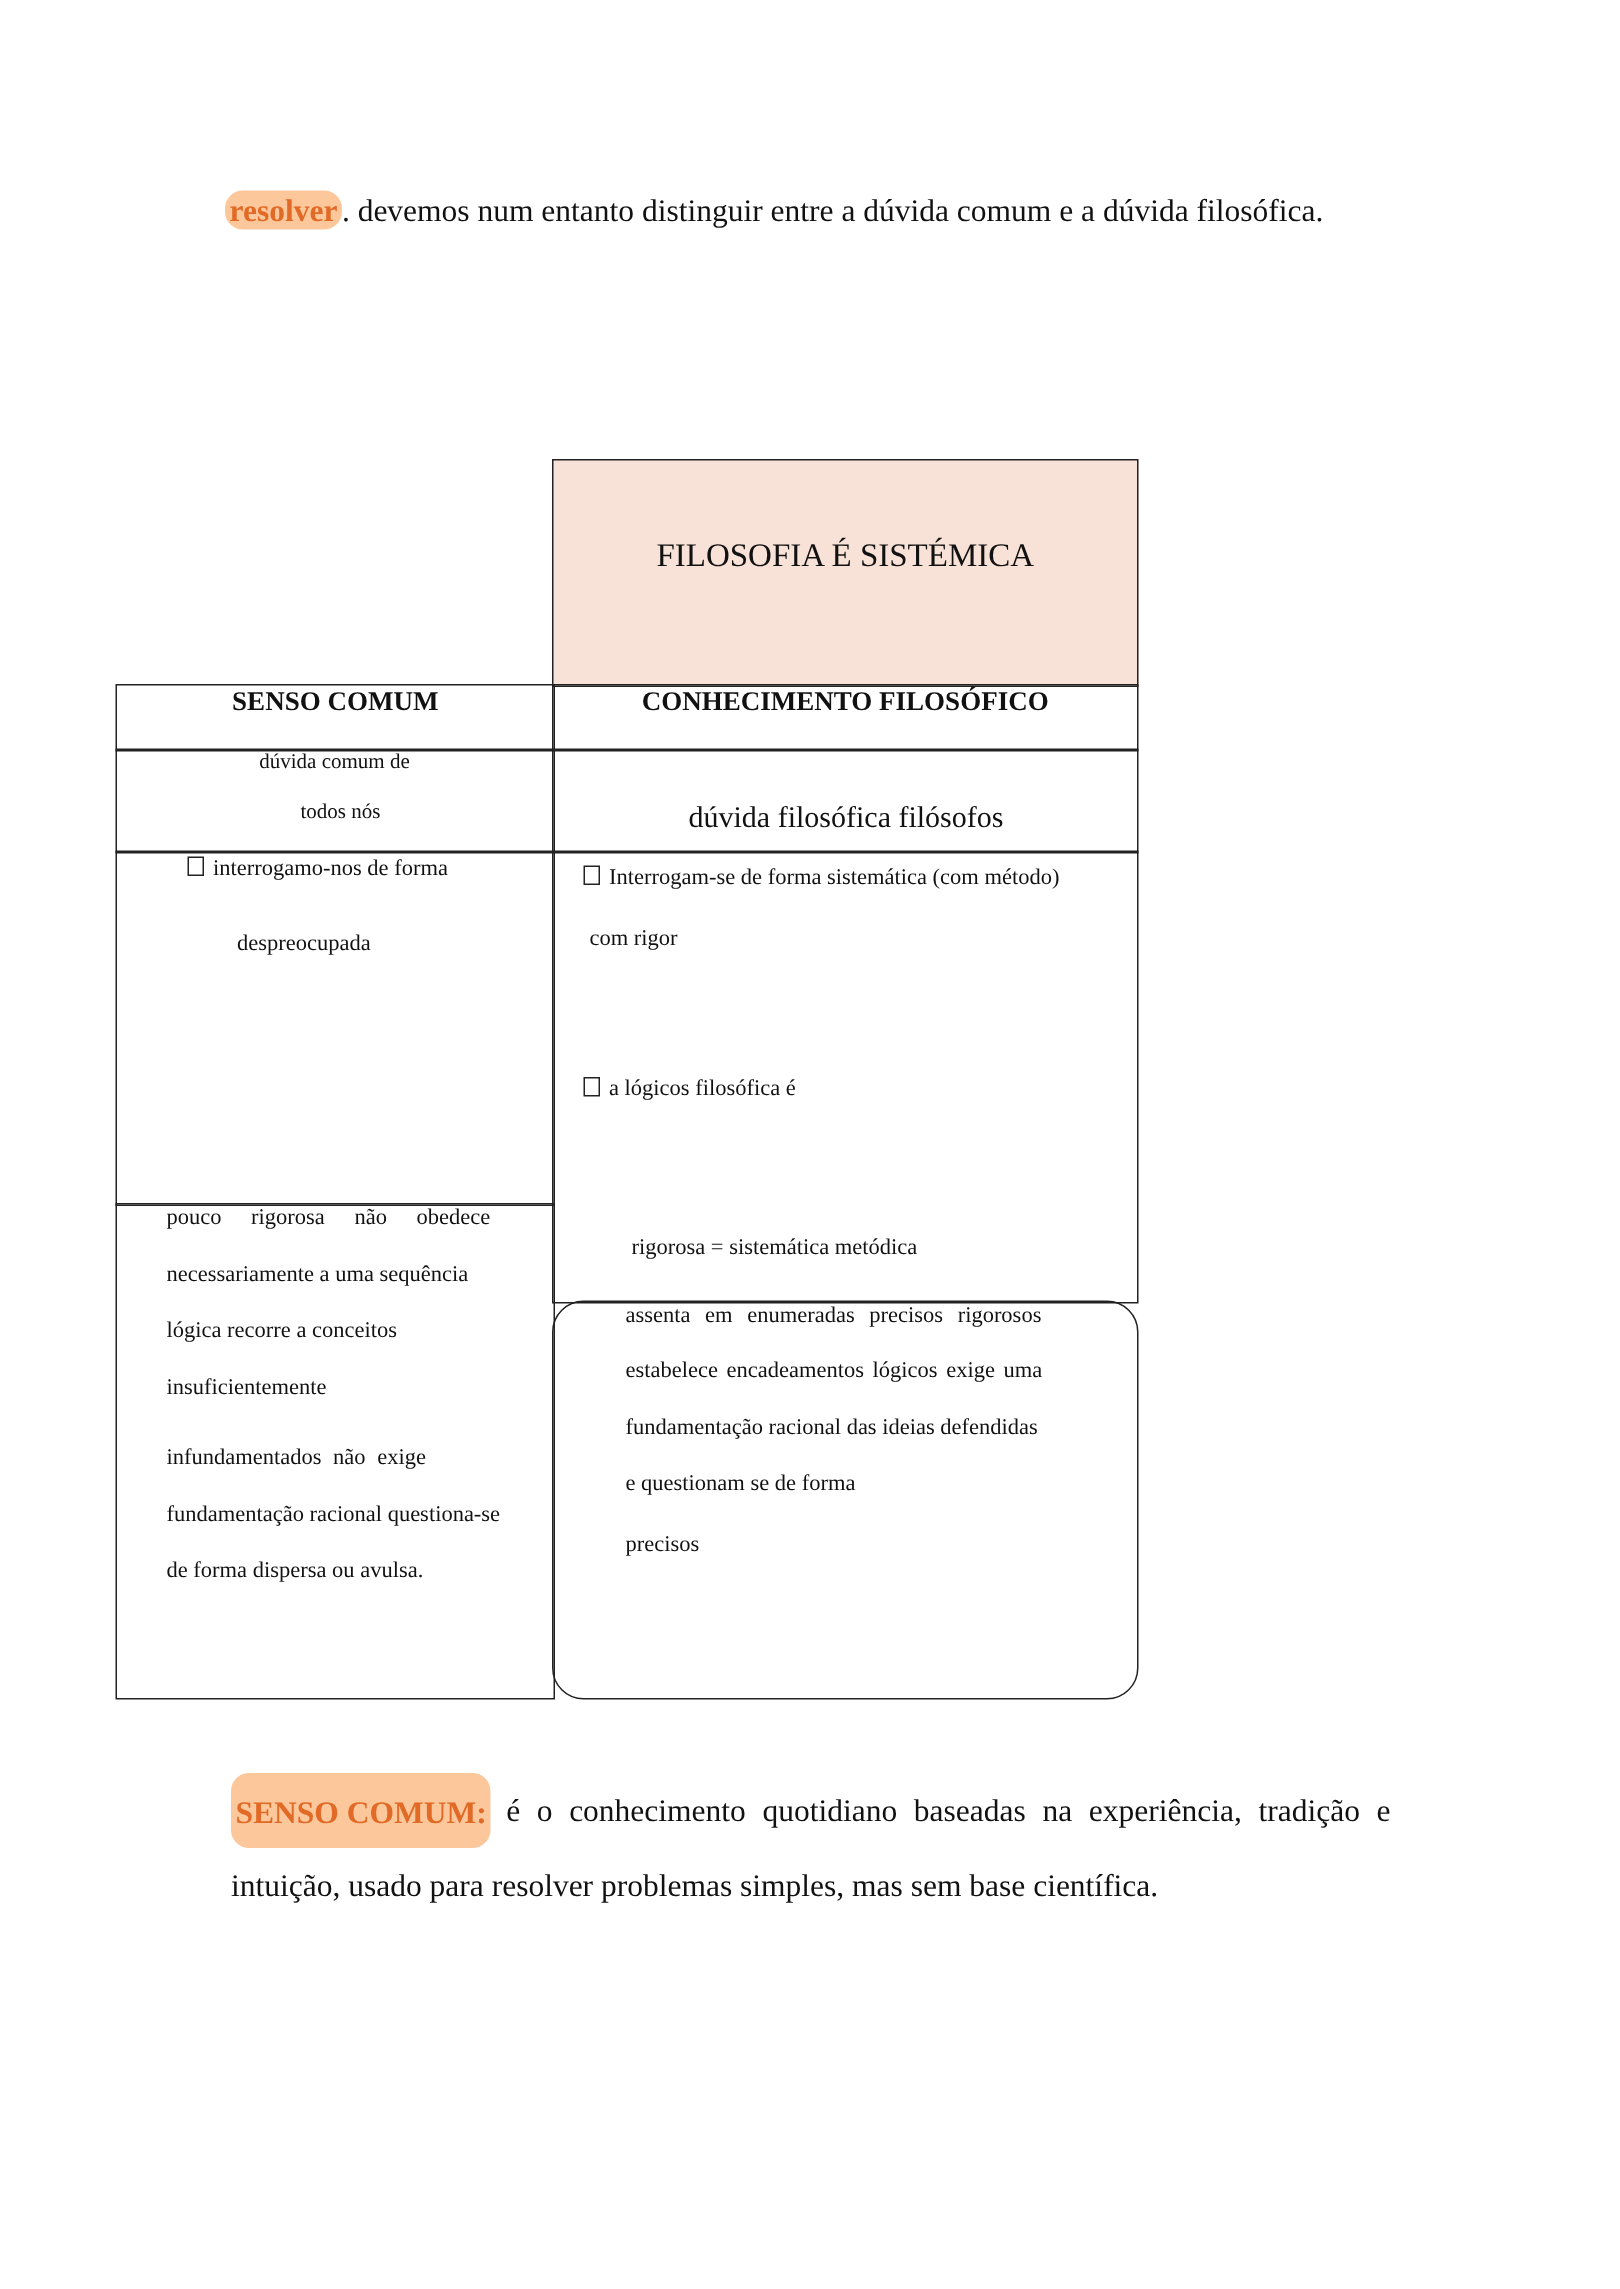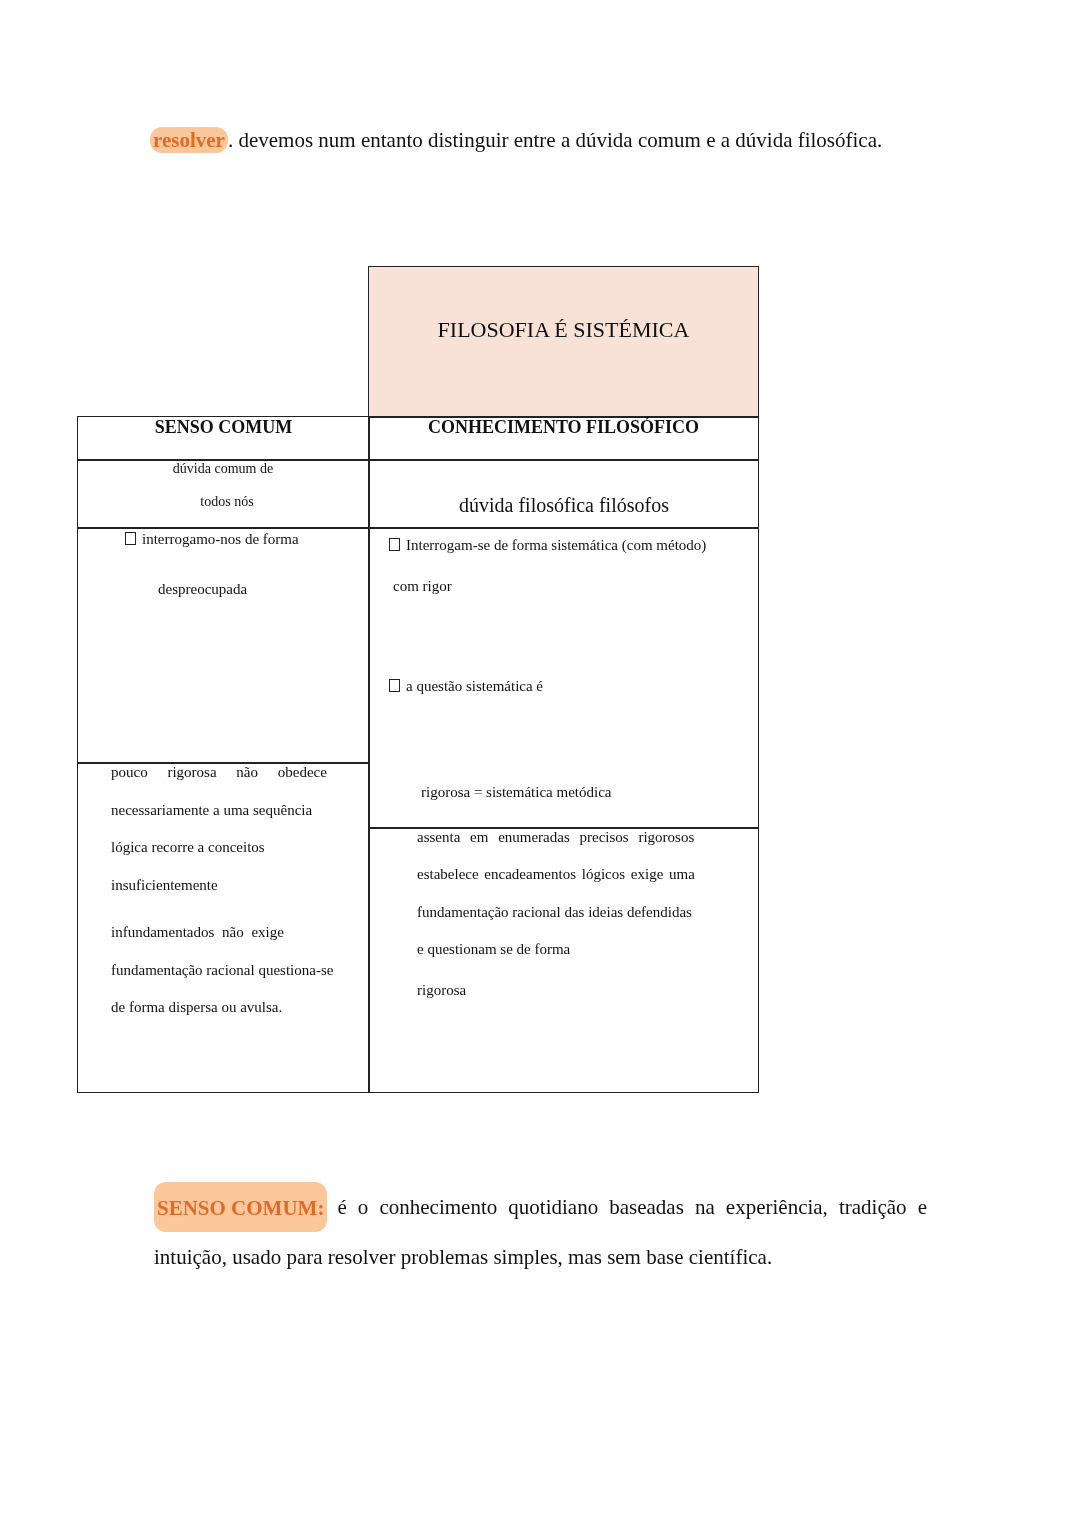--- a/index.html
+++ b/index.html
@@ -1,21 +1,21 @@
 <!DOCTYPE html>
 <html><head>
 <meta charset="utf-8">
 <style>
   html, body { margin: 0; padding: 0; background: #ffffff; }
   body { width: 1080px; height: 1526px; position: relative; overflow: hidden;
          font-family: "Liberation Serif", "DejaVu Serif", serif; color: #111; }
   .para { position: absolute; left: 154px; width: 773px; font-size: 21px; line-height: 50px; text-align: justify; }
   .para .line { display: block; height: 50px; white-space: nowrap; }
   .hl { background: #fcc79b; color: #e06a26; font-weight: bold; border-radius: 12px; padding: 1px 3px; }
-  .box { position: absolute; border: 1.5px solid #222; box-sizing: border-box; }
+  .box { position: absolute; border: 1.5px solid #222; box-sizing: border-box; margin-top: 40px; }
   .txt { position: absolute; font-size: 15px; white-space: nowrap; color: #111; }
   .hdr { font-weight: bold; font-size: 18px; }
   .bullet-box { display: inline-block; width: 9px; height: 11px; border: 1px solid #222; margin-right: 6px; vertical-align: -1px; }
   .justify-line { display: flex; justify-content: space-between; }
 </style>
 </head>
 <body>
 
 <div class="para" style="top:115px;">
   <span class="line" style="margin-left:-4px;">
@@ -60,31 +60,31 @@
     <div class="txt" style="left:33px; top:199px;">fundamentação racional questiona-se</div>
     <div class="txt" style="left:33px; top:236px;">de forma dispersa ou avulsa.</div>
   </div>
 
   <div class="box" style="left:368px; top:527px; width:391px; height:302px;">
     <div class="txt" style="left:20px; top:9px;">
       <span class="bullet-box"></span><span>Interrogam-se de forma sistemática (com método)</span>
     </div>
     <div class="txt" style="left:24px; top:50px;">com rigor</div>
     <div class="txt" style="left:20px; top:150px;">
-      <span class="bullet-box"></span><span>a questão sistemática é</span>
+      <span class="bullet-box"></span><span>a lógicos filosófica é</span>
     </div>
     <div class="txt" style="left:52px; top:256px;">rigorosa = sistemática metódica</div>
   </div>
 
-  <div class="box" style="left:368px; top:827px; width:391px; height:266px;">
+  <div class="box" style="left:368px; top:827px; width:391px; height:266px;border-radius:21px;">
     <div class="txt" style="left:48px; top:1px; word-spacing:6px;">assenta em enumeradas precisos rigorosos</div>
     <div class="txt" style="left:48px; top:38px; word-spacing:2px;">estabelece encadeamentos lógicos exige uma</div>
     <div class="txt" style="left:48px; top:76px;">fundamentação racional das ideias defendidas</div>
     <div class="txt" style="left:48px; top:113px;">e questionam se de forma</div>
-    <div class="txt" style="left:48px; top:154px;">rigorosa</div>
+    <div class="txt" style="left:48px; top:154px;">precisos</div>
   </div>
 </div>
 
 <div class="para" style="top:1182px;">
   <span class="line" style="display:flex; justify-content:space-between;">
     <span class="hl">SENSO COMUM:</span>
     <span style="flex:1; margin-left:10px; text-align:justify; text-align-last:justify;">é o conhecimento quotidiano baseadas na experiência, tradição e</span>
   </span>
   <span class="line">intuição, usado para resolver problemas simples, mas sem base científica.</span>
 </div>

